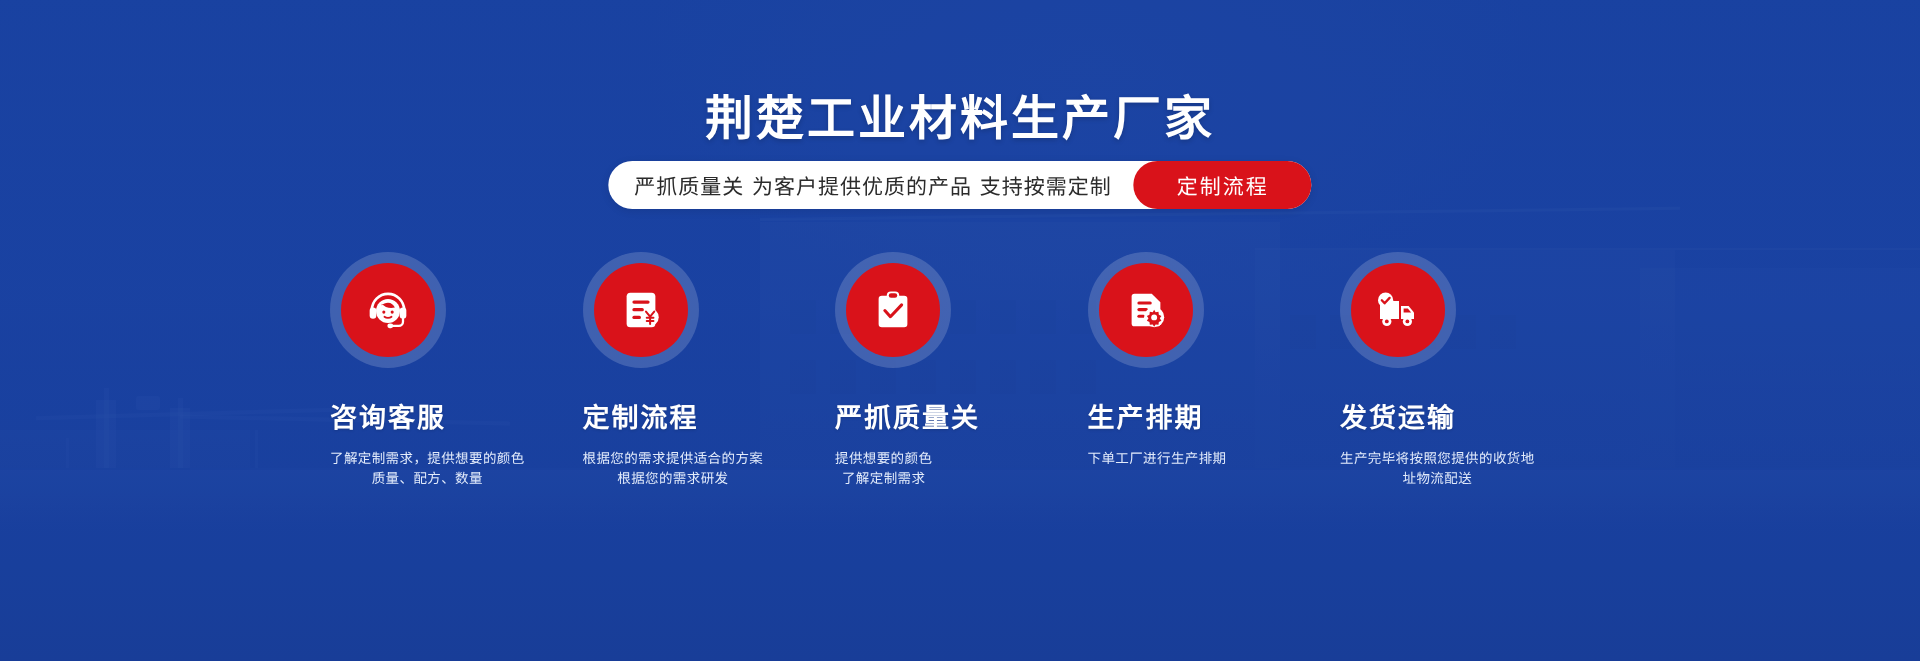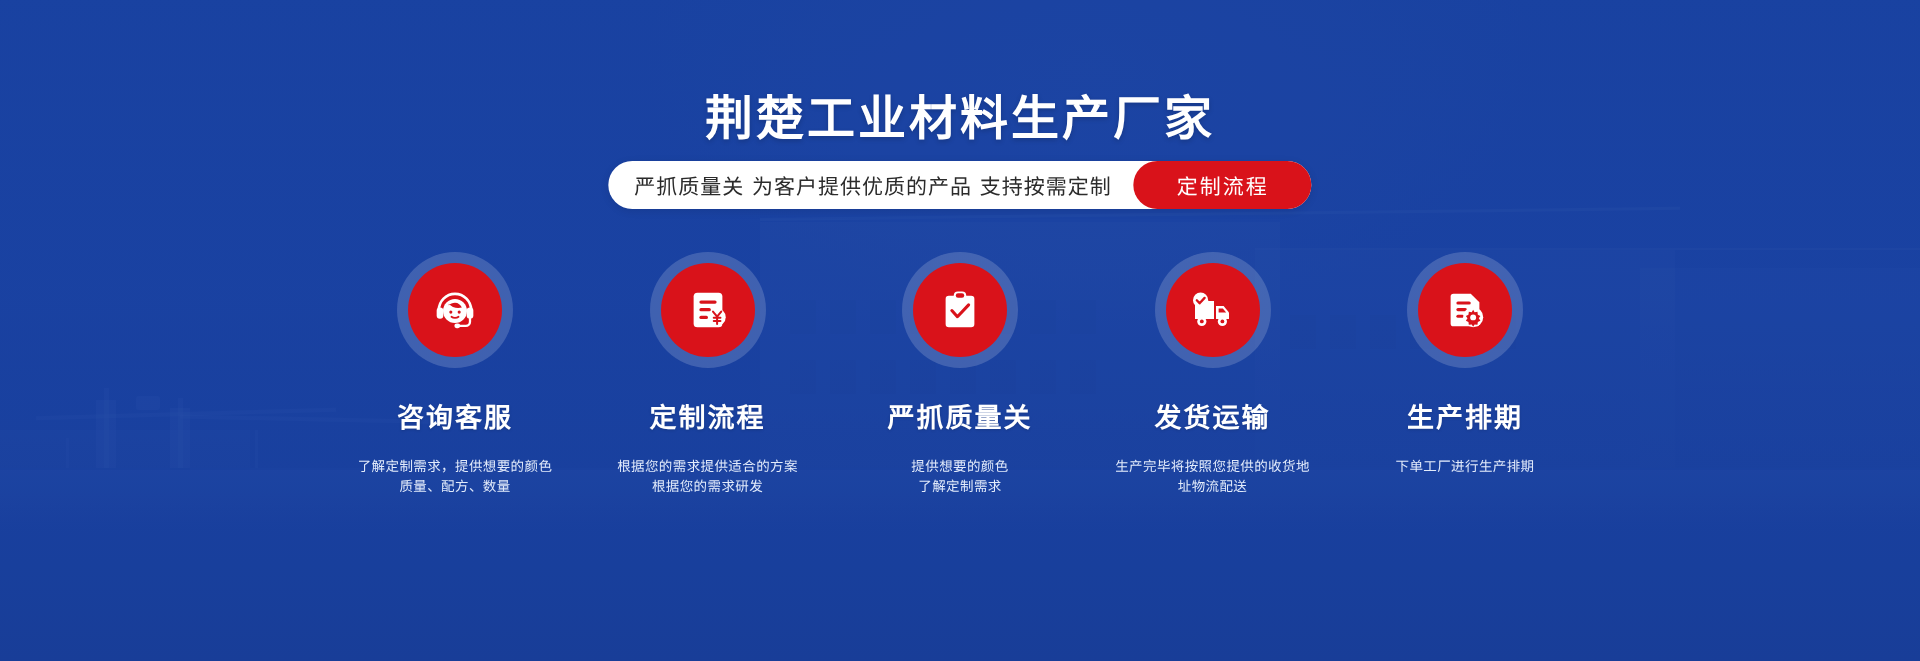--- a/index.html
+++ b/index.html
@@ -99,38 +99,38 @@
     color:#ffffff;font-size:21px;font-weight:normal;letter-spacing:2px;
     display:flex;align-items:center;justify-content:center;
     padding:0 22px;cursor:pointer;
     font-family:"DejaVu Sans","Liberation Sans",sans-serif;
   }
 
   .steps{
     position:absolute;top:252px;left:50%;transform:translateX(-50%);
     width:1260px;display:flex;justify-content:space-between;
   }
-  .step{width:250px;display:flex;flex-direction:column;align-items:center;}
+  .step{width:250px;display:flex;flex-direction:column;align-items:flex-start;}
   .ring{
     width:116px;height:116px;border-radius:50%;
     background:rgba(255,255,255,.17);
     display:flex;align-items:center;justify-content:center;
   }
   .disc{
     width:94px;height:94px;border-radius:50%;background:#d9121a;
     display:flex;align-items:center;justify-content:center;
   }
   .disc svg{display:block;}
   .step-title{
     margin-top:28px;color:#ffffff;font-size:27px;font-weight:bold;letter-spacing:2px;
     font-family:"DejaVu Sans","Liberation Sans",sans-serif;
     text-shadow:0 1px 3px rgba(0,0,0,.15);
   }
   .step-desc{
-    margin-top:21px;color:#e2ebfb;font-size:13.5px;line-height:20px;
+    margin-top:13px;color:#e2ebfb;font-size:13.5px;line-height:20px;
     text-align:center;letter-spacing:.4px;
     font-family:"DejaVu Sans","Liberation Sans",sans-serif;
     max-width:230px;
   }
 </style>
 </head>
 <body>
 
 <div class="banner">
 
@@ -276,20 +276,43 @@
         <div class="step-desc">
           <div>提供想要的颜色</div>
           <div>了解定制需求</div>
         </div>
       </div>
 
       <div class="step">
         <div class="ring">
           <div class="disc">
             <span>
+              <svg width="46" height="46" viewBox="0 0 48 48" fill="none">
+                <path d="M9 10a3 3 0 0 1 3-3h18l9 9v22a3 3 0 0 1-3 3H12a3 3 0 0 1-3-3V10z" fill="#fff"></path>
+                <rect x="15" y="15" width="15" height="3.2" rx="1.6" fill="#d9121a"></rect>
+                <rect x="15" y="22" width="11" height="3.2" rx="1.6" fill="#d9121a"></rect>
+                <rect x="15" y="29" width="8" height="3.2" rx="1.6" fill="#d9121a"></rect>
+                <circle cx="32.5" cy="31.5" r="10.5" fill="#fff"></circle>
+                <path d="M32.5 23.8l1.5 2.6 3-.5.4 3 2.7 1.3-1.7 2.5 1.7 2.5-2.7 1.3-.4 3-3-.5-1.5 2.6-1.5-2.6-3 .5-.4-3-2.7-1.3 1.7-2.5-1.7-2.5 2.7-1.3.4-3 3 .5 1.5-2.6z" fill="#d9121a"></path>
+                <circle cx="32.5" cy="31.7" r="3.1" fill="#fff"></circle>
+              </svg>
+            </span>
+          </div>
+        </div>
+        <div class="step-title">生产排期</div>
+        <div class="step-desc">
+          <div>下单工厂进行生产排期</div>
+          <div></div>
+        </div>
+      </div>
+
+      <div class="step">
+        <div class="ring">
+          <div class="disc">
+            <span>
               <svg width="52" height="48" viewBox="0 0 52 46" fill="none">
                 <path d="M8 14h19v18H8z" fill="#fff"></path>
                 <path d="M29 19h7.6l5.4 6.4V32H29V19z" fill="#fff"></path>
                 <path d="M31.6 21.6h4.2l3.4 4h-7.6v-4z" fill="#d9121a"></path>
                 <circle cx="14.8" cy="34.4" r="4.6" fill="#fff"></circle>
                 <circle cx="14.8" cy="34.4" r="1.9" fill="#d9121a"></circle>
                 <circle cx="35.4" cy="34.4" r="4.6" fill="#fff"></circle>
                 <circle cx="35.4" cy="34.4" r="1.9" fill="#d9121a"></circle>
                 <circle cx="13.6" cy="13.2" r="7.6" fill="#fff"></circle>
                 <path d="M9.8 13.3l2.8 3 5-5.4" stroke="#d9121a" stroke-width="2.3" stroke-linecap="round" stroke-linejoin="round"></path>
@@ -297,38 +320,15 @@
             </span>
           </div>
         </div>
         <div class="step-title">发货运输</div>
         <div class="step-desc">
           <div>生产完毕将按照您提供的收货地</div>
           <div>址物流配送</div>
         </div>
       </div>
 
-      <div class="step">
-        <div class="ring">
-          <div class="disc">
-            <span>
-              <svg width="46" height="46" viewBox="0 0 48 48" fill="none">
-                <path d="M9 10a3 3 0 0 1 3-3h18l9 9v22a3 3 0 0 1-3 3H12a3 3 0 0 1-3-3V10z" fill="#fff"></path>
-                <rect x="15" y="15" width="15" height="3.2" rx="1.6" fill="#d9121a"></rect>
-                <rect x="15" y="22" width="11" height="3.2" rx="1.6" fill="#d9121a"></rect>
-                <rect x="15" y="29" width="8" height="3.2" rx="1.6" fill="#d9121a"></rect>
-                <circle cx="32.5" cy="31.5" r="10.5" fill="#fff"></circle>
-                <path d="M32.5 23.8l1.5 2.6 3-.5.4 3 2.7 1.3-1.7 2.5 1.7 2.5-2.7 1.3-.4 3-3-.5-1.5 2.6-1.5-2.6-3 .5-.4-3-2.7-1.3 1.7-2.5-1.7-2.5 2.7-1.3.4-3 3 .5 1.5-2.6z" fill="#d9121a"></path>
-                <circle cx="32.5" cy="31.7" r="3.1" fill="#fff"></circle>
-              </svg>
-            </span>
-          </div>
-        </div>
-        <div class="step-title">生产排期</div>
-        <div class="step-desc">
-          <div>下单工厂进行生产排期</div>
-          <div></div>
-        </div>
-      </div>
-
     </div>
   </div>
 </div>
 
 </body></html>

